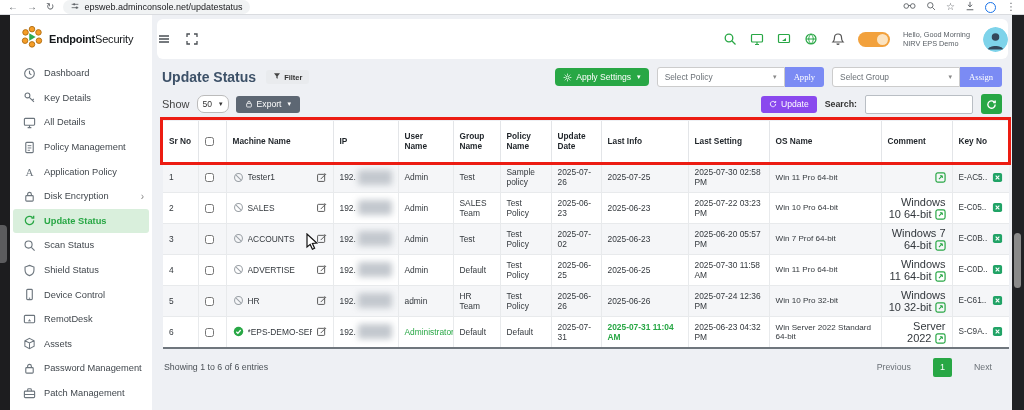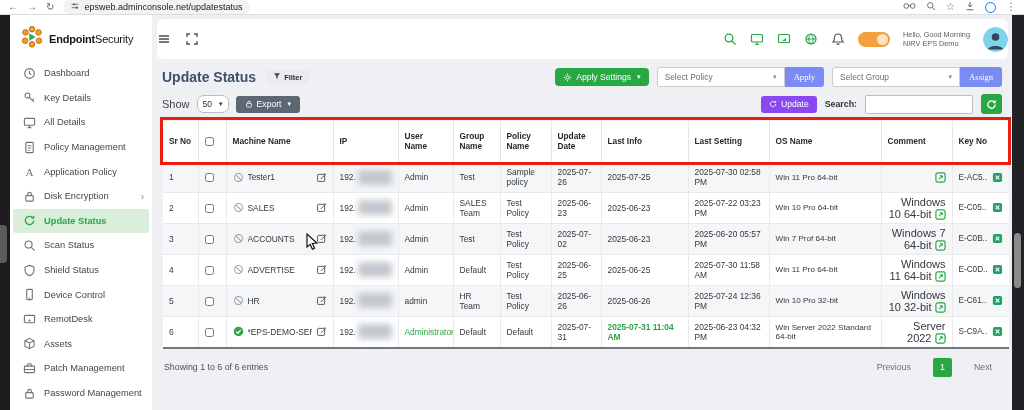--- a/index.html
+++ b/index.html
@@ -282,34 +282,34 @@
             <span class="s-icon">
               <svg viewBox="0 0 14 14">
                 <path d="M7 1.5l5 2.5v6l-5 2.5-5-2.5V4zM2 4l5 2.5L12 4M7 6.5v6" fill="none" stroke="currentColor" stroke-width="1.1"></path>
               </svg>
             </span>
             <span class="s-label">Assets</span>
           </div>
           <div class="side-item">
             <span class="s-icon">
               <svg viewBox="0 0 14 14">
+                <rect x="3" y="6" width="8" height="6" rx="1" fill="none" stroke="currentColor" stroke-width="1.2"></rect>
+                <path d="M5 6V4.5a2 2 0 014 0V6" fill="none" stroke="currentColor" stroke-width="1.2"></path>
+              </svg>
+            </span>
+            <span class="s-label">Password Management</span>
+          </div>
+          <div class="side-item">
+            <span class="s-icon">
+              <svg viewBox="0 0 14 14">
                 <rect x="1.5" y="4.5" width="11" height="7" rx="1" fill="none" stroke="currentColor" stroke-width="1.2"></rect>
                 <path d="M5 4.5V3a1 1 0 011-1h2a1 1 0 011 1v1.5M1.5 8h11" fill="none" stroke="currentColor" stroke-width="1.1"></path>
               </svg>
             </span>
             <span class="s-label">Patch Management</span>
-          </div>
-          <div class="side-item">
-            <span class="s-icon">
-              <svg viewBox="0 0 14 14">
-                <rect x="3" y="6" width="8" height="6" rx="1" fill="none" stroke="currentColor" stroke-width="1.2"></rect>
-                <path d="M5 6V4.5a2 2 0 014 0V6" fill="none" stroke="currentColor" stroke-width="1.2"></path>
-              </svg>
-            </span>
-            <span class="s-label">Password Management</span>
           </div>
         </nav>
     </aside>
 
     <div class="main">
       <div class="app-header">
         <span class="hicon">
             <svg viewBox="0 0 14 14">
               <path d="M2 4h10M2 7h10M2 10h10" stroke="currentColor" stroke-width="1.4"></path>
             </svg>

